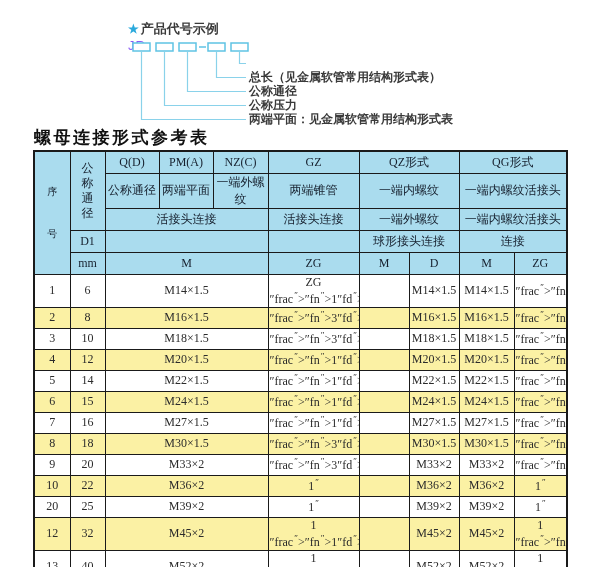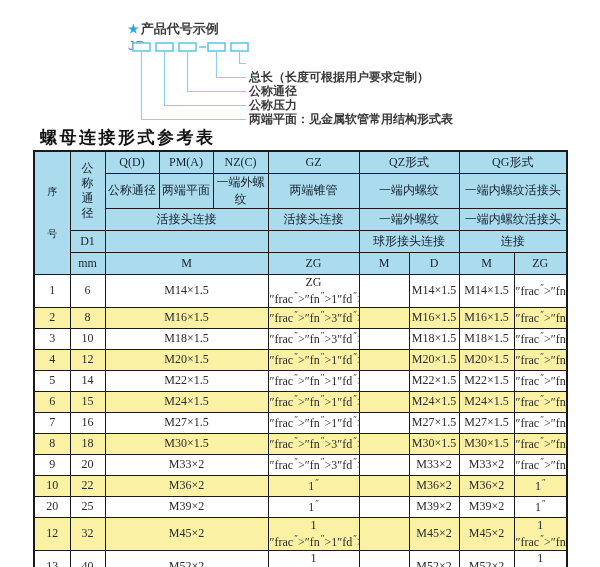--- a/index.html
+++ b/index.html
@@ -8,21 +8,21 @@
 
   
   .diagram-title { position:absolute; left:116px; top:20px; font-size:13px; font-weight:bold; color:#3a3a3a;margin-left:12px; }
   .diagram-title .star { color:#2aa9dc; margin-right:2px; font-size:12px; }
   .jr-prefix { position:absolute; left:128px; top:38px; font-size:13px; font-weight:normal; color:#8b5cf6; letter-spacing:1px; }
   .diagram-svg { position:absolute; left:0; top:0; width:600px; height:135px; }
   .diag-label { position:absolute; left:249px; font-size:12px; font-weight:bold; color:#3a3a3a; line-height:13px; white-space:nowrap; }
 
   
   .table-title { position:absolute; left:34px; top:126px; font-size:17px; font-weight:bold; color:#111;
-                 font-family:"Liberation Serif", serif; letter-spacing:2.5px;margin-left:6px; }
+                 font-family:"Liberation Serif", serif; letter-spacing:2.5px; }
 
   
   table.nut { position:absolute; left:33px; top:150px; width:533px; border-collapse:collapse; table-layout:fixed;
               border:2px solid #1a1a1a; font-family:"Liberation Serif", serif; color:#2b2b2b; }
   table.nut th, table.nut td { border:1px solid #1a1a1a; text-align:center; vertical-align:middle; padding:0 1px;
               font-size:12px; font-weight:normal; overflow:hidden; }
   table.nut thead th { background:#aadcee; color:#16202e; }
   table.nut thead tr { height:22px; }
   table.nut tbody tr { height:21px; background:#ffffff; }
   table.nut tbody tr.alt { background:#fbf1a4; }
@@ -53,21 +53,21 @@
     </g>
     <g stroke="#8ad2ea" stroke-width="1.2" fill="none">
       <polyline points="239.5,52 239.5,63.5 246,63.5"></polyline>
       <polyline points="216.5,52 216.5,77.5 246,77.5"></polyline>
       <polyline points="187.5,52 187.5,91.5 246,91.5"></polyline>
       <polyline points="164.5,52 164.5,105.5 246,105.5"></polyline>
       <polyline points="141.5,52 141.5,119.5 246,119.5"></polyline>
     </g>
   </svg>
 
-  <div class="diag-label" style="top:71px">总长（长度可根据用户要求定制）</div>
+  <div class="diag-label" style="top:71px">总长（见金属软管常用结构形式表）</div>
   <div class="diag-label" style="top:85px">公称通径</div>
   <div class="diag-label" style="top:99px">公称压力</div>
   <div class="diag-label" style="top:113px">两端平面：见金属软管常用结构形式表</div>
 
   <div class="table-title">螺母连接形式参考表</div>
 
   <table class="nut">
     <colgroup>
       <col style="width:36px">
         <col style="width:35px">

